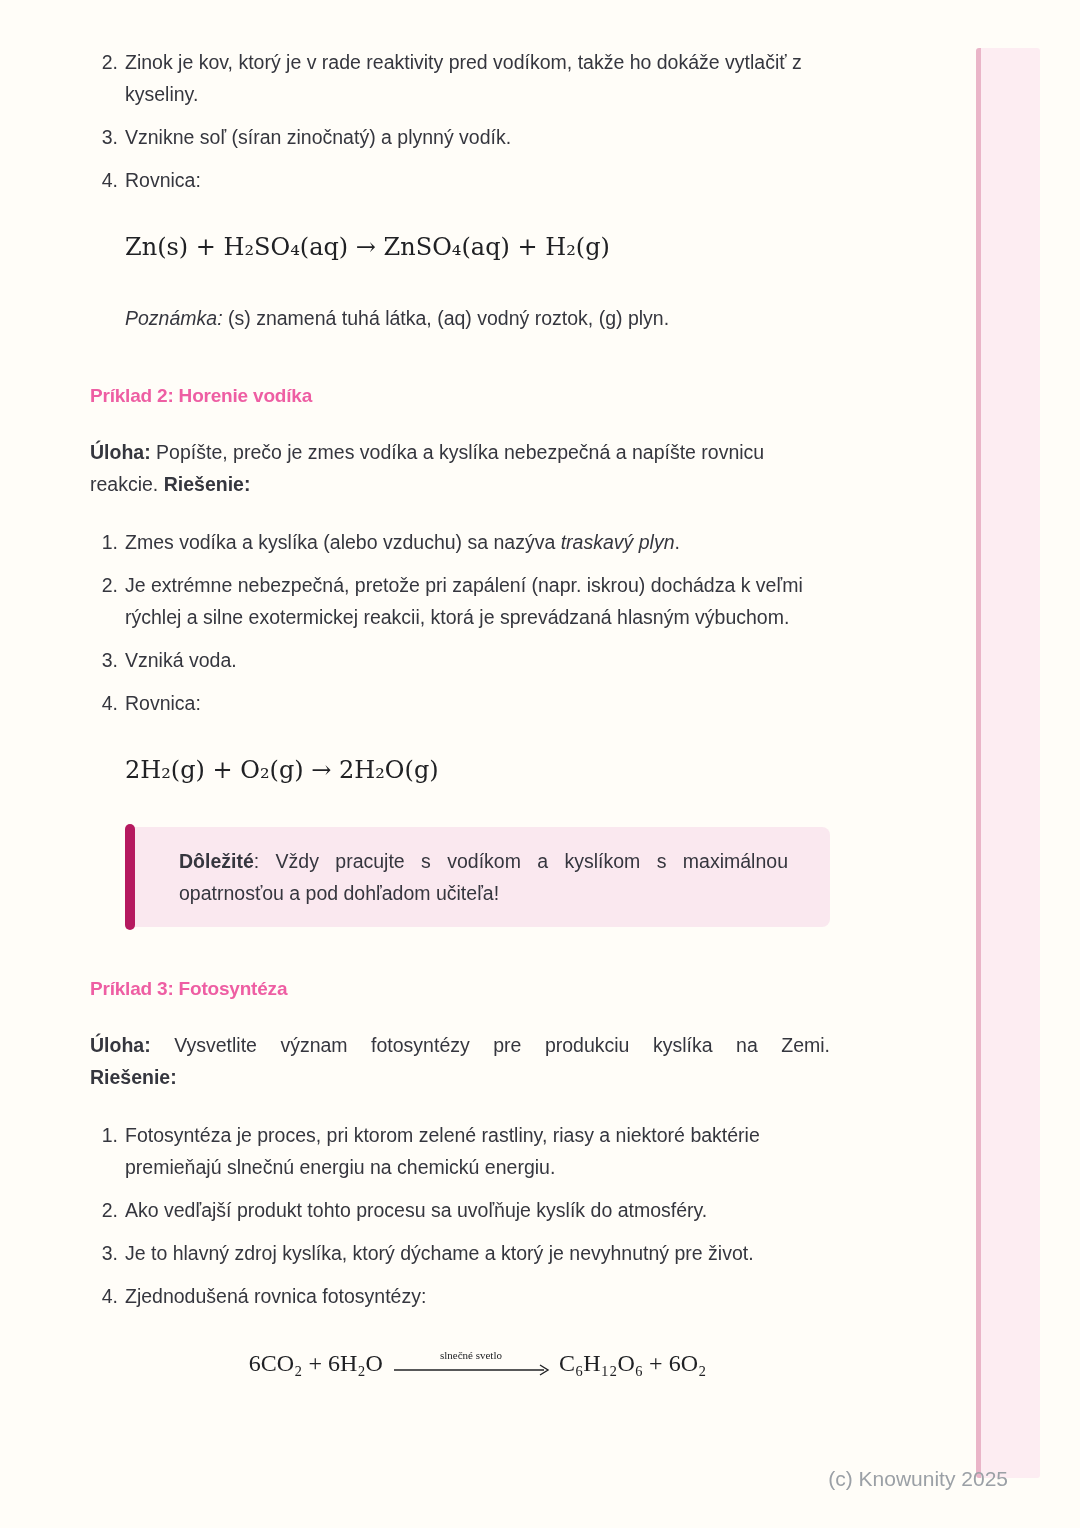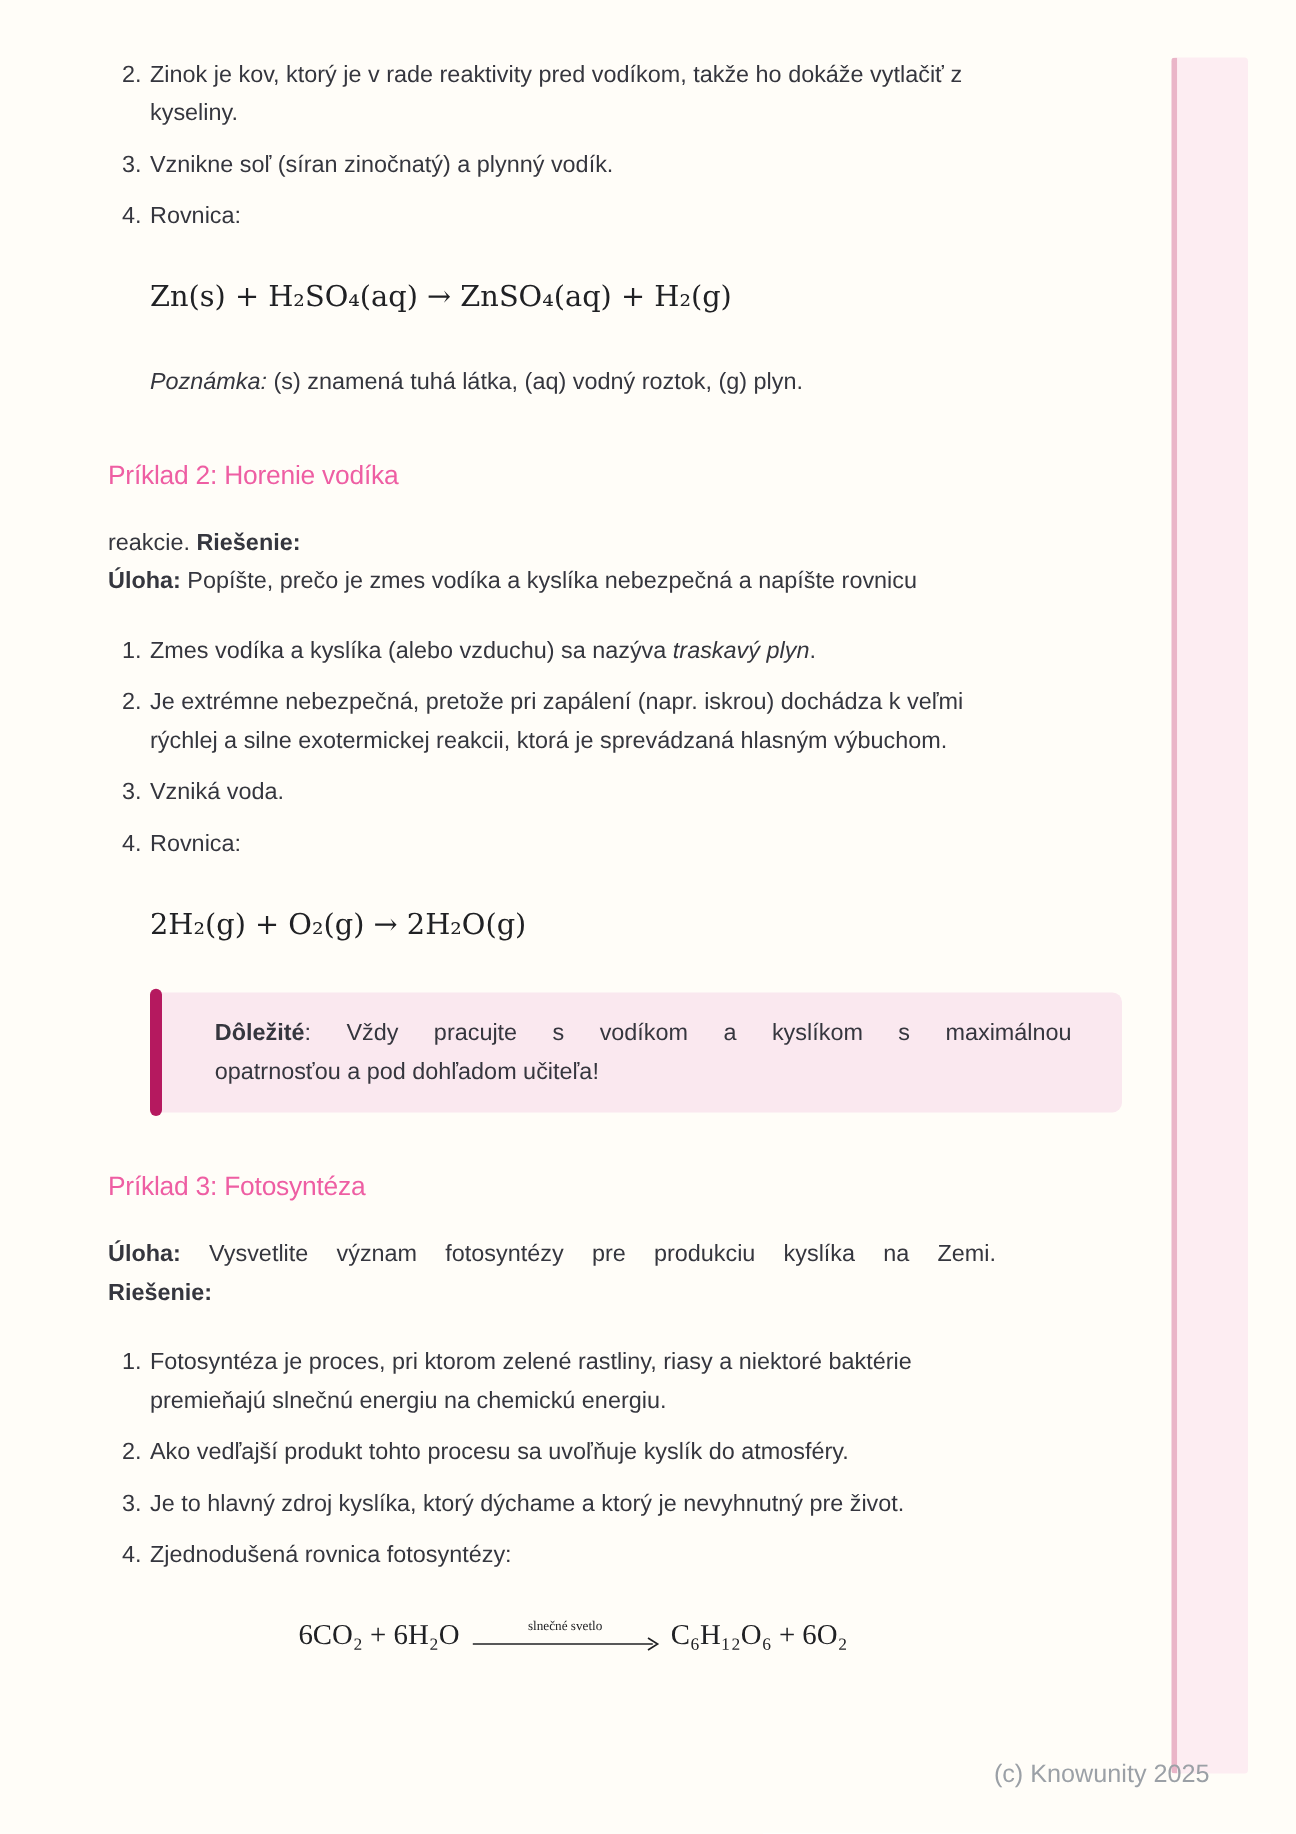--- a/index.html
+++ b/index.html
@@ -65,36 +65,36 @@
     align-items: center;
     line-height: 1;
   }
   .arrow-label { font-size: 11px; margin-bottom: 1px; }
   .arrow-svg { display: block; }
   
   .note { margin: 38px 0 0 35px; }
   .note i { }
   
   .h2 {
-    font-size: 22px;
+    font-size: 19px;
     line-height: 36px;
-    font-weight: 400;
+    font-weight: 700;
     color: #ee5ea3;
     letter-spacing: -0.2px;
     margin: 44px 0 22px 0;
   }
   .para { margin: 0 0 26px 0; }
   .block { display: block; }
   .jline { text-align: justify; text-align-last: justify; }
   b { font-weight: 700; }
   
   .callout {
     position: relative;
     margin: 40px 0 0 35px;
-    width: 810px;
+    width: 705px;
     box-sizing: border-box;
     background: #fae8ef;
     border-radius: 8px;
     padding: 18px 42px 18px 54px;
   }
   .callout-bar {
     position: absolute;
     left: 0;
     top: -3px;
     bottom: -3px;
@@ -139,22 +139,22 @@
     <div class="eq">Zn(s) + H₂SO₄(aq) → ZnSO₄(aq) + H₂(g)</div>
 
     <p class="note">
       <i>Poznámka:</i>
       <span>(s) znamená tuhá látka, (aq) vodný roztok, (g) plyn.</span>
     </p>
 
     <h2 class="h2">Príklad 2: Horenie vodíka</h2>
 
     <p class="para">
+      <span class="block"><b>Úloha:</b> <span>Popíšte, prečo je zmes vodíka a kyslíka nebezpečná a napíšte rovnicu</span></span>
       <span class="block"><span>reakcie.</span> <b>Riešenie:</b></span>
-      <span class="block"><b>Úloha:</b> <span>Popíšte, prečo je zmes vodíka a kyslíka nebezpečná a napíšte rovnicu</span></span>
     </p>
 
     <div class="nlist">
       <div class="li">
         <span class="num">1.</span>
         <span class="li-body"><span>Zmes vodíka a kyslíka (alebo vzduchu) sa nazýva </span><i>traskavý plyn</i><span>.</span></span>
       </div>
       <div class="li">
         <span class="num">2.</span>
         <span class="li-body">Je extrémne nebezpečná, pretože pri zapálení (napr. iskrou) dochádza k veľmi rýchlej a silne exotermickej reakcii, ktorá je sprevádzaná hlasným výbuchom.</span>

